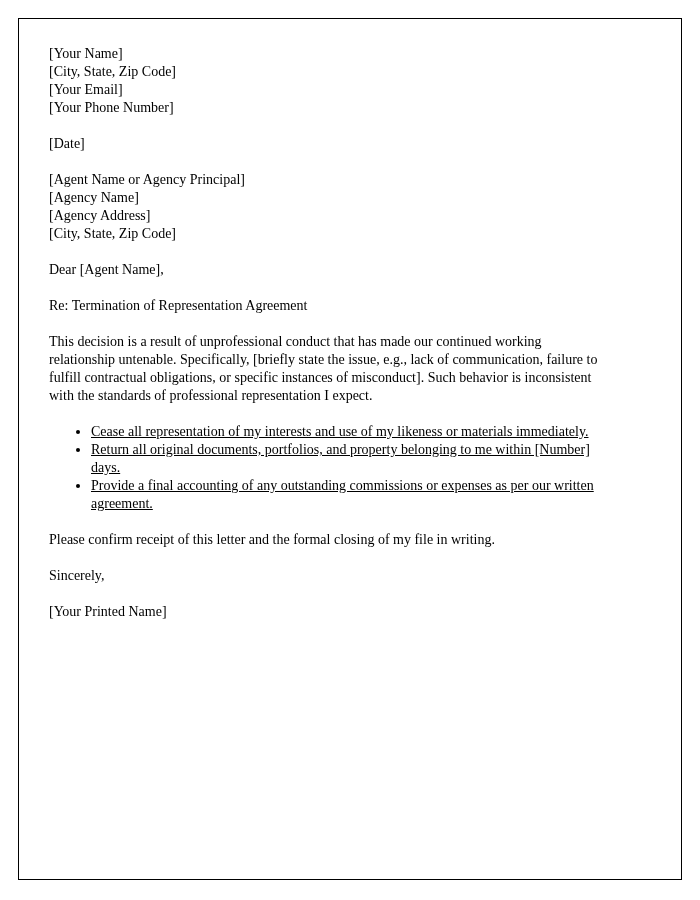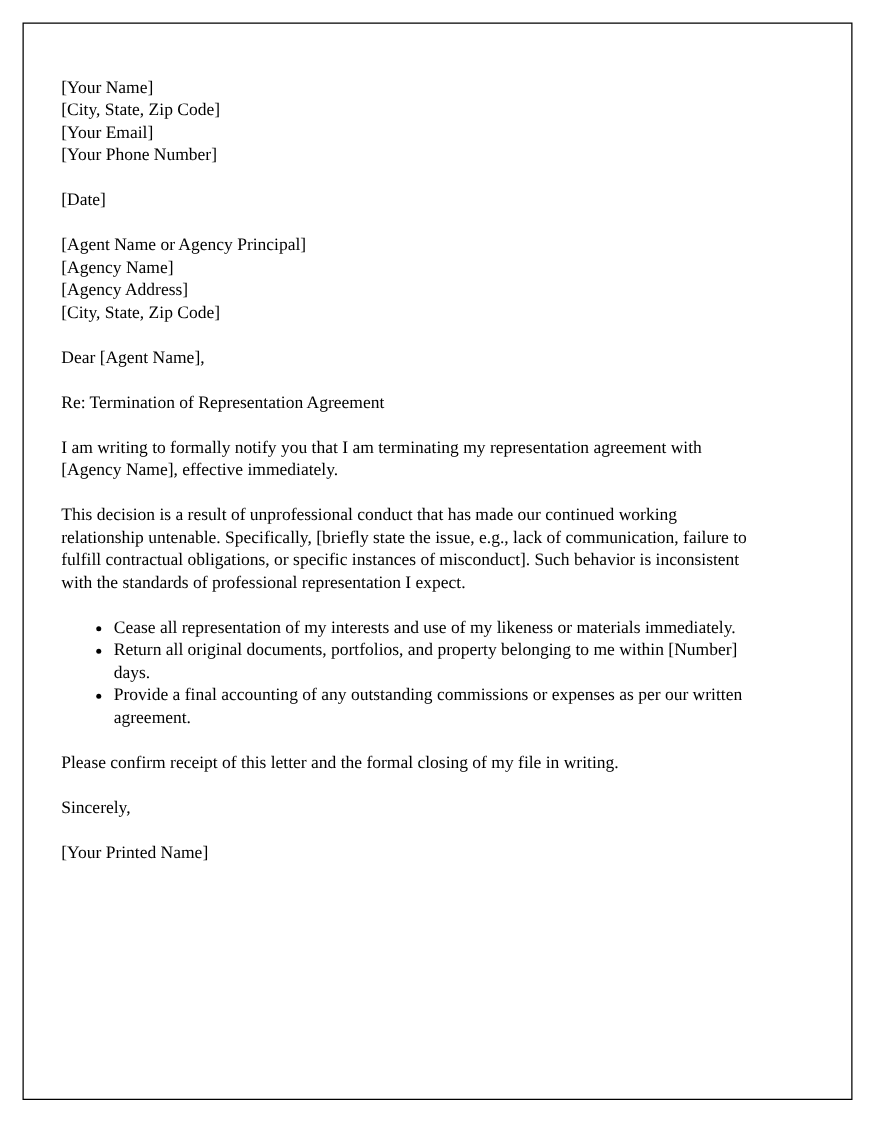--- a/index.html
+++ b/index.html
@@ -26,38 +26,39 @@
   }
   .letter-content {
     padding: 26px 30px 20px 30px;
     width: 615px;
     font-family: "Liberation Serif", "DejaVu Serif", serif;
     font-size: 14px;
     line-height: 18px;
     color: #000000;
   }
   .addr-block {
-    margin: 17px 0 18px 0;
+    margin: 0 0 18px 0;
   }
   .addr-line {
     margin: 0;
   }
   .para {
     margin: 0 0 18px 0;
     max-width: 585px;
   }
   ul.bullet-list {
     margin: 0 0 18px 0;
     padding: 0 0 0 42px;
     max-width: 585px;
   }
   ul.bullet-list li {
     margin: 0;
     padding: 0;
     list-style-type: disc;
+    text-decoration: underline;
   }
 </style>
 </head>
 <body>
 
 <div class="page">
   <div class="letter-frame">
     <div class="letter-content">
 
       <div class="addr-block">
@@ -73,21 +74,20 @@
         <div class="addr-line">[Agent Name or Agency Principal]</div>
         <div class="addr-line">[Agency Name]</div>
         <div class="addr-line">[Agency Address]</div>
         <div class="addr-line">[City, State, Zip Code]</div>
       </div>
 
       <p class="para">Dear [Agent Name],</p>
 
       <p class="para">Re: Termination of Representation Agreement</p>
 
-      <p class="para">I am writing to formally notify you that I am terminating my representation agreement with [Agency Name], effective immediately.</p>
 
       <p class="para">This decision is a result of unprofessional conduct that has made our continued working relationship untenable. Specifically, [briefly state the issue, e.g., lack of communication, failure to fulfill contractual obligations, or specific instances of misconduct]. Such behavior is inconsistent with the standards of professional representation I expect.</p>
 
 
       <ul class="bullet-list">
         <li>Cease all representation of my interests and use of my likeness or materials immediately.</li>
         <li>Return all original documents, portfolios, and property belonging to me within [Number] days.</li>
         <li>Provide a final accounting of any outstanding commissions or expenses as per our written agreement.</li>
       </ul>
 

